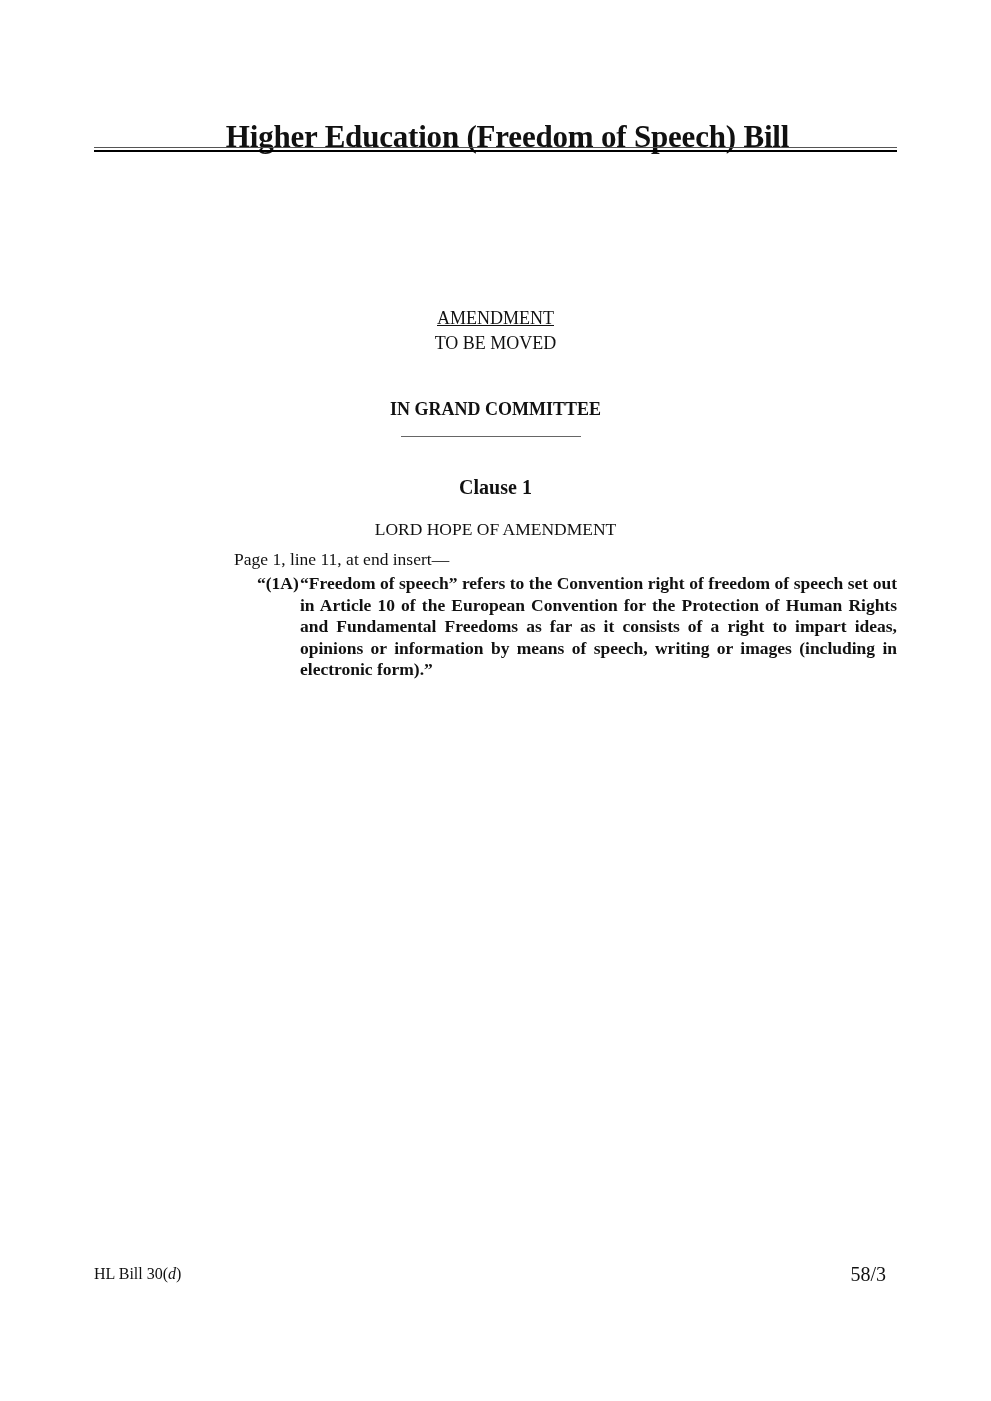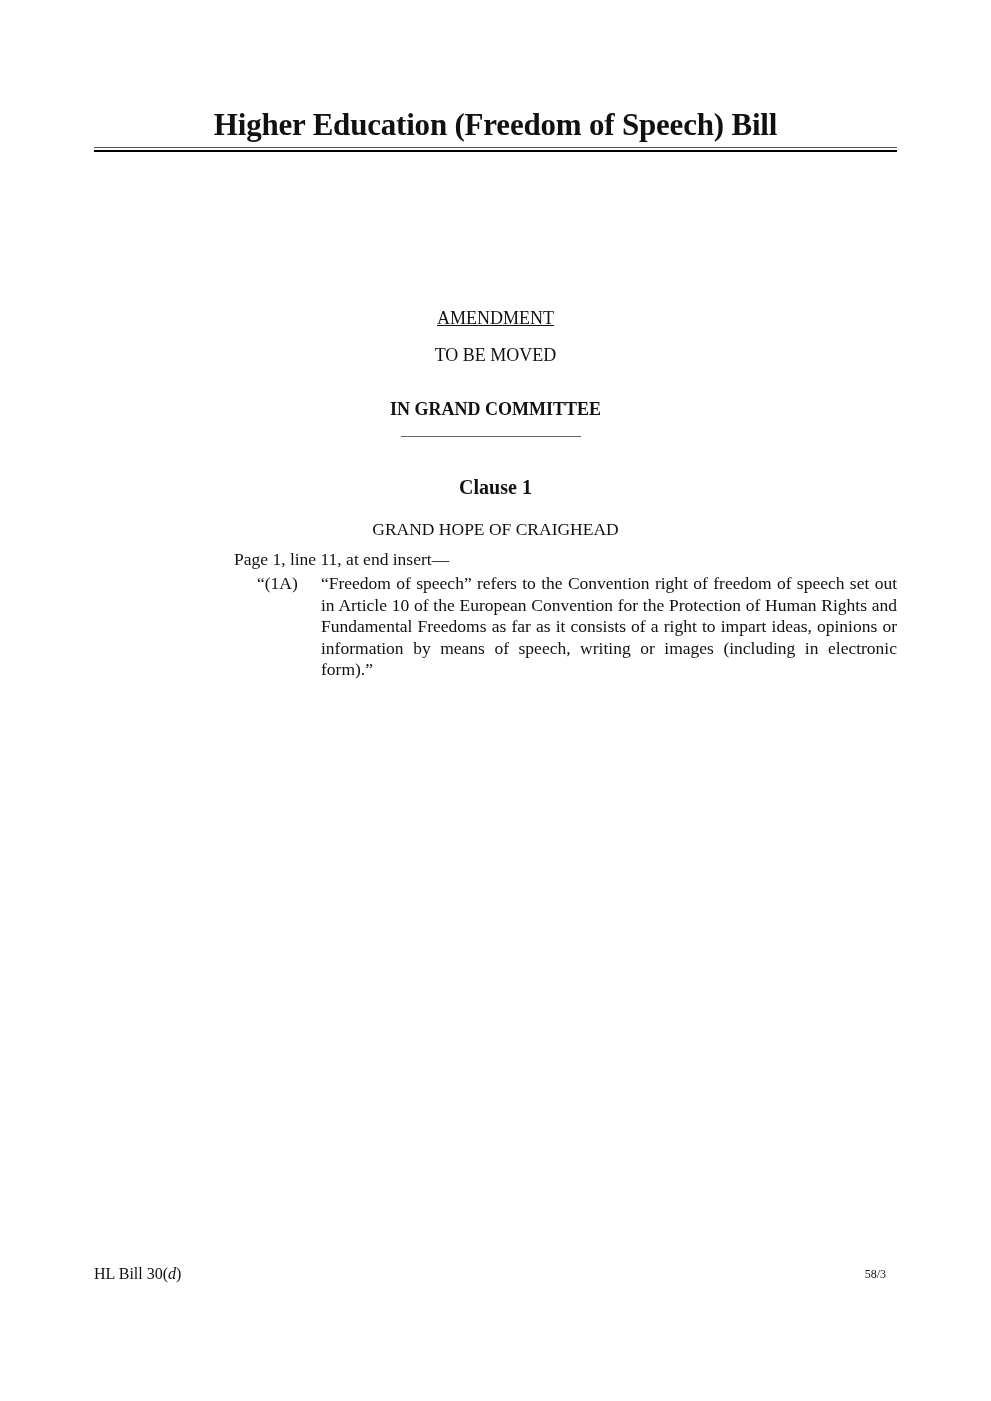--- a/index.html
+++ b/index.html
@@ -17,21 +17,21 @@
     }
     .page-title {
       position: absolute;
       left: 94px;
       width: 803px;
       top: 106px;
       text-align: center;
       font-size: 31px;
       font-weight: bold;
       line-height: 38px;
-      margin: 0;
+      margin: 12px;
       letter-spacing: -0.2px;
     }
     .title-rule-thin {
       position: absolute;
       left: 94px;
       width: 803px;
       top: 147px;
       height: 0;
       border-top: 1px solid #555555;
     }
@@ -45,21 +45,21 @@
     }
     .center-line {
       position: absolute;
       left: 94px;
       width: 803px;
       text-align: center;
       font-size: 18px;
       line-height: 22px;
     }
     .heading-amendment { top: 307px; text-decoration: underline; }
-    .heading-moved { top: 344px; }
+    .heading-moved { top: 332px; }
     .heading-committee { top: 398px; font-weight: bold; }
     .separator {
       position: absolute;
       left: 401px;
       width: 180px;
       top: 436px;
       height: 0;
       border-top: 1px solid #666666;
     }
     .clause-heading {
@@ -79,61 +79,62 @@
       line-height: 22px;
       margin-left: 36px;
     }
     .amendment-block {
       position: absolute;
       left: 257px;
       top: 573px;
       width: 640px;
       font-size: 17.5px;
       line-height: 21.6px;
+      font-weight: bold;
     }
     .amendment-label {
       position: absolute;
       left: 0;
       top: 0;
     }
     .amendment-text {
-      margin-left: 64px;
+      margin-left: 43px;
       text-align: justify;
     }
     .footer-left {
       position: absolute;
       left: 94px;
       top: 1264px;
       font-size: 16px;
       line-height: 20px;
     }
     .footer-right {
       position: absolute;
       right: 105px;
       top: 1264px;
-      font-size: 12px;
+      font-size: 20px;
       line-height: 20px;
       font-family: Liberation Serif, serif;
     }
   </style>
 </head>
 <body>
 
 <h1 class="page-title">Higher Education (Freedom of Speech) Bill</h1>
 <div class="title-rule-thin"></div>
 <div class="title-rule-thick"></div>
 
 <div class="center-line heading-amendment">AMENDMENT</div>
 <div class="center-line heading-moved">TO BE MOVED</div>
 <div class="center-line heading-committee">IN GRAND COMMITTEE</div>
 
 <div class="separator"></div>
 
 <div class="center-line clause-heading">Clause 1</div>
-<div class="center-line member-name">GRAND HOPE OF CRAIGHEAD</div>
+<div class="center-line member-name">LORD HOPE OF AMENDMENT</div>
 
 <div class="instruction">Page 1, line 11, at end insert—</div>
 
 <div class="amendment-block">
   <span class="amendment-label">“(1A)</span>
   <div class="amendment-text">“Freedom of speech” refers to the Convention right of freedom of speech set out in Article 10 of the European Convention for the Protection of Human Rights and Fundamental Freedoms as far as it consists of a right to impart ideas, opinions or information by means of speech, writing or images (including in electronic form).”</div>
 </div>
 
 <div class="footer-left"><span>HL Bill 30(</span><i>d</i><span>)</span></div>
 <div class="footer-right">58/3</div>

